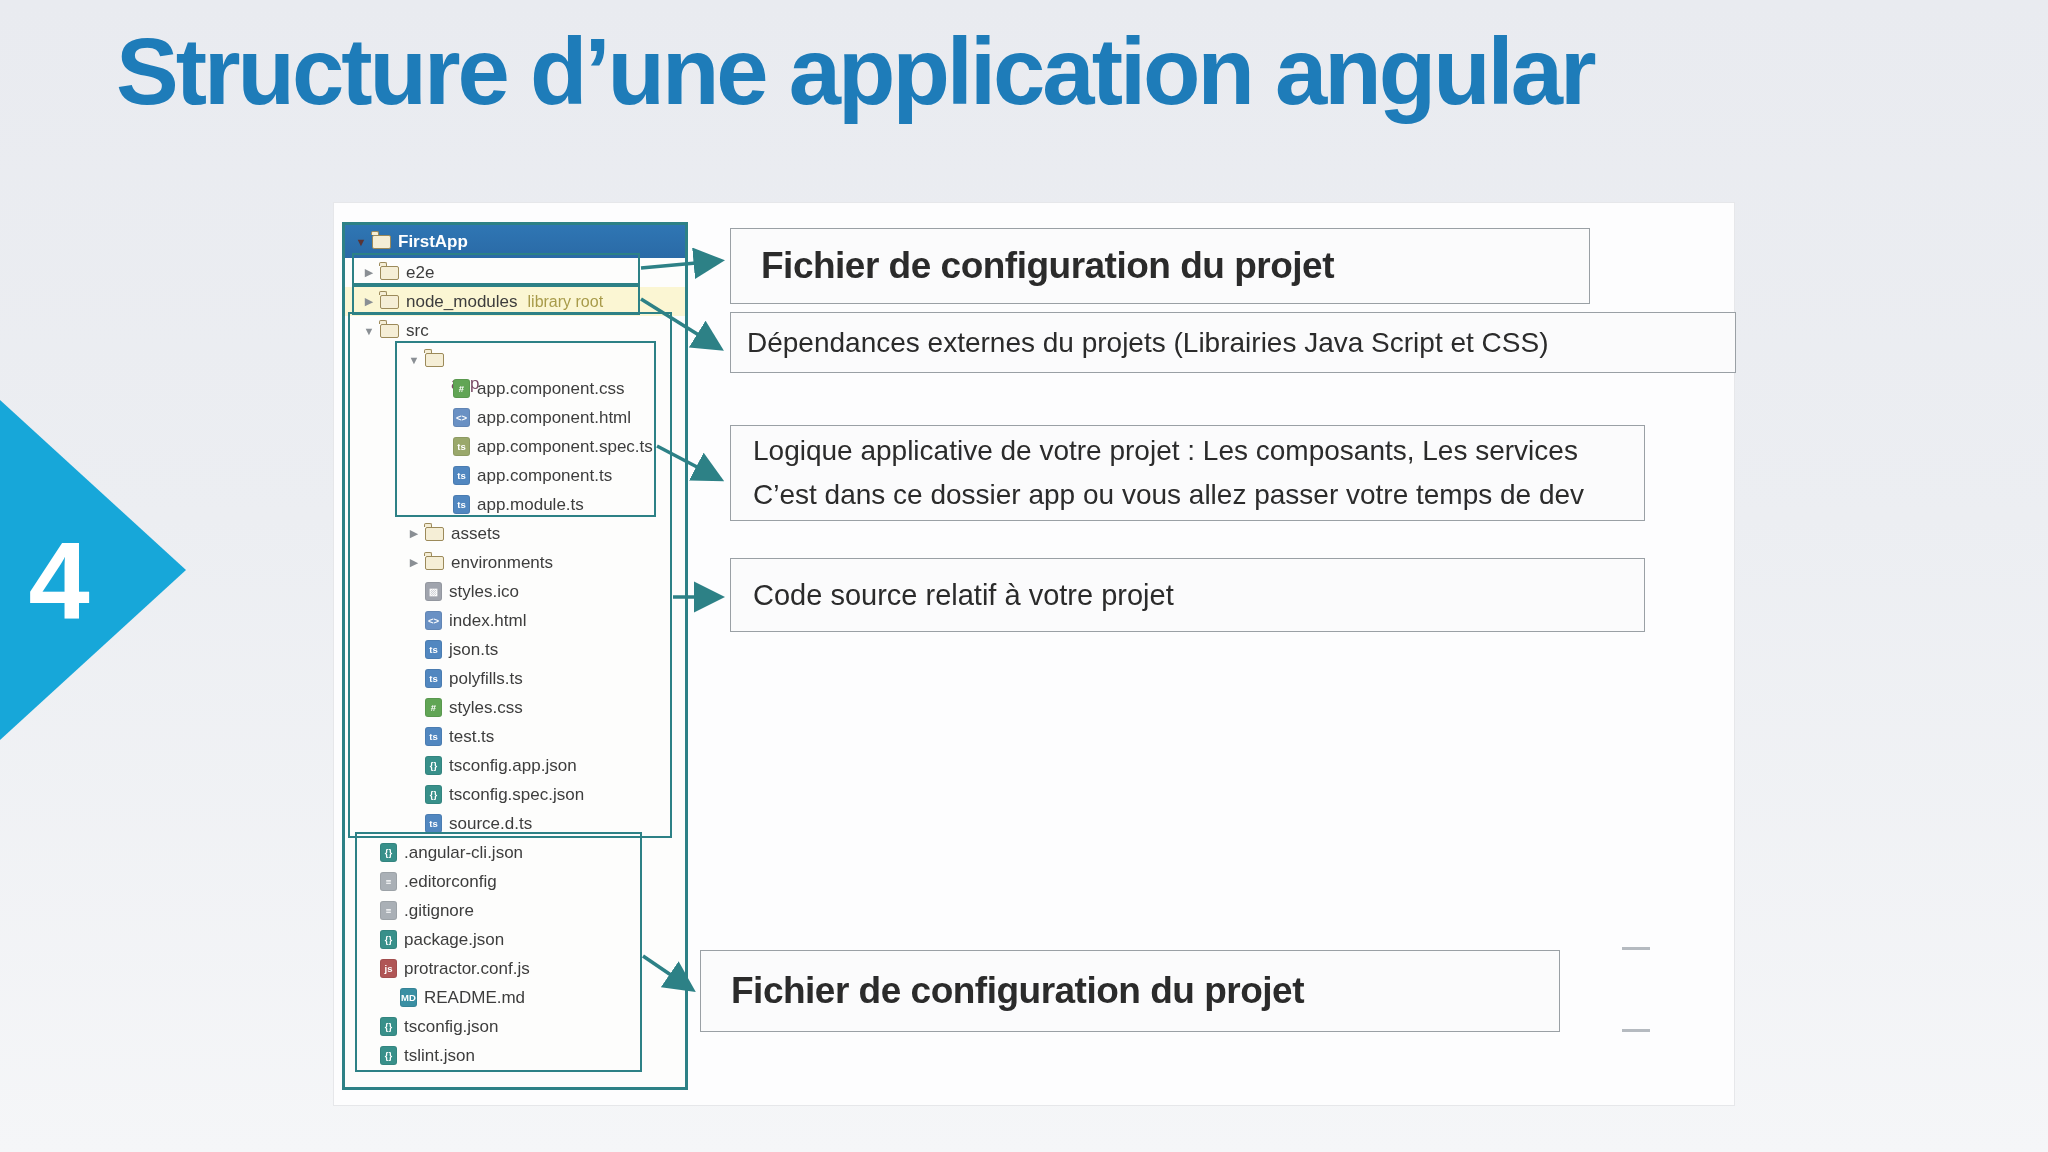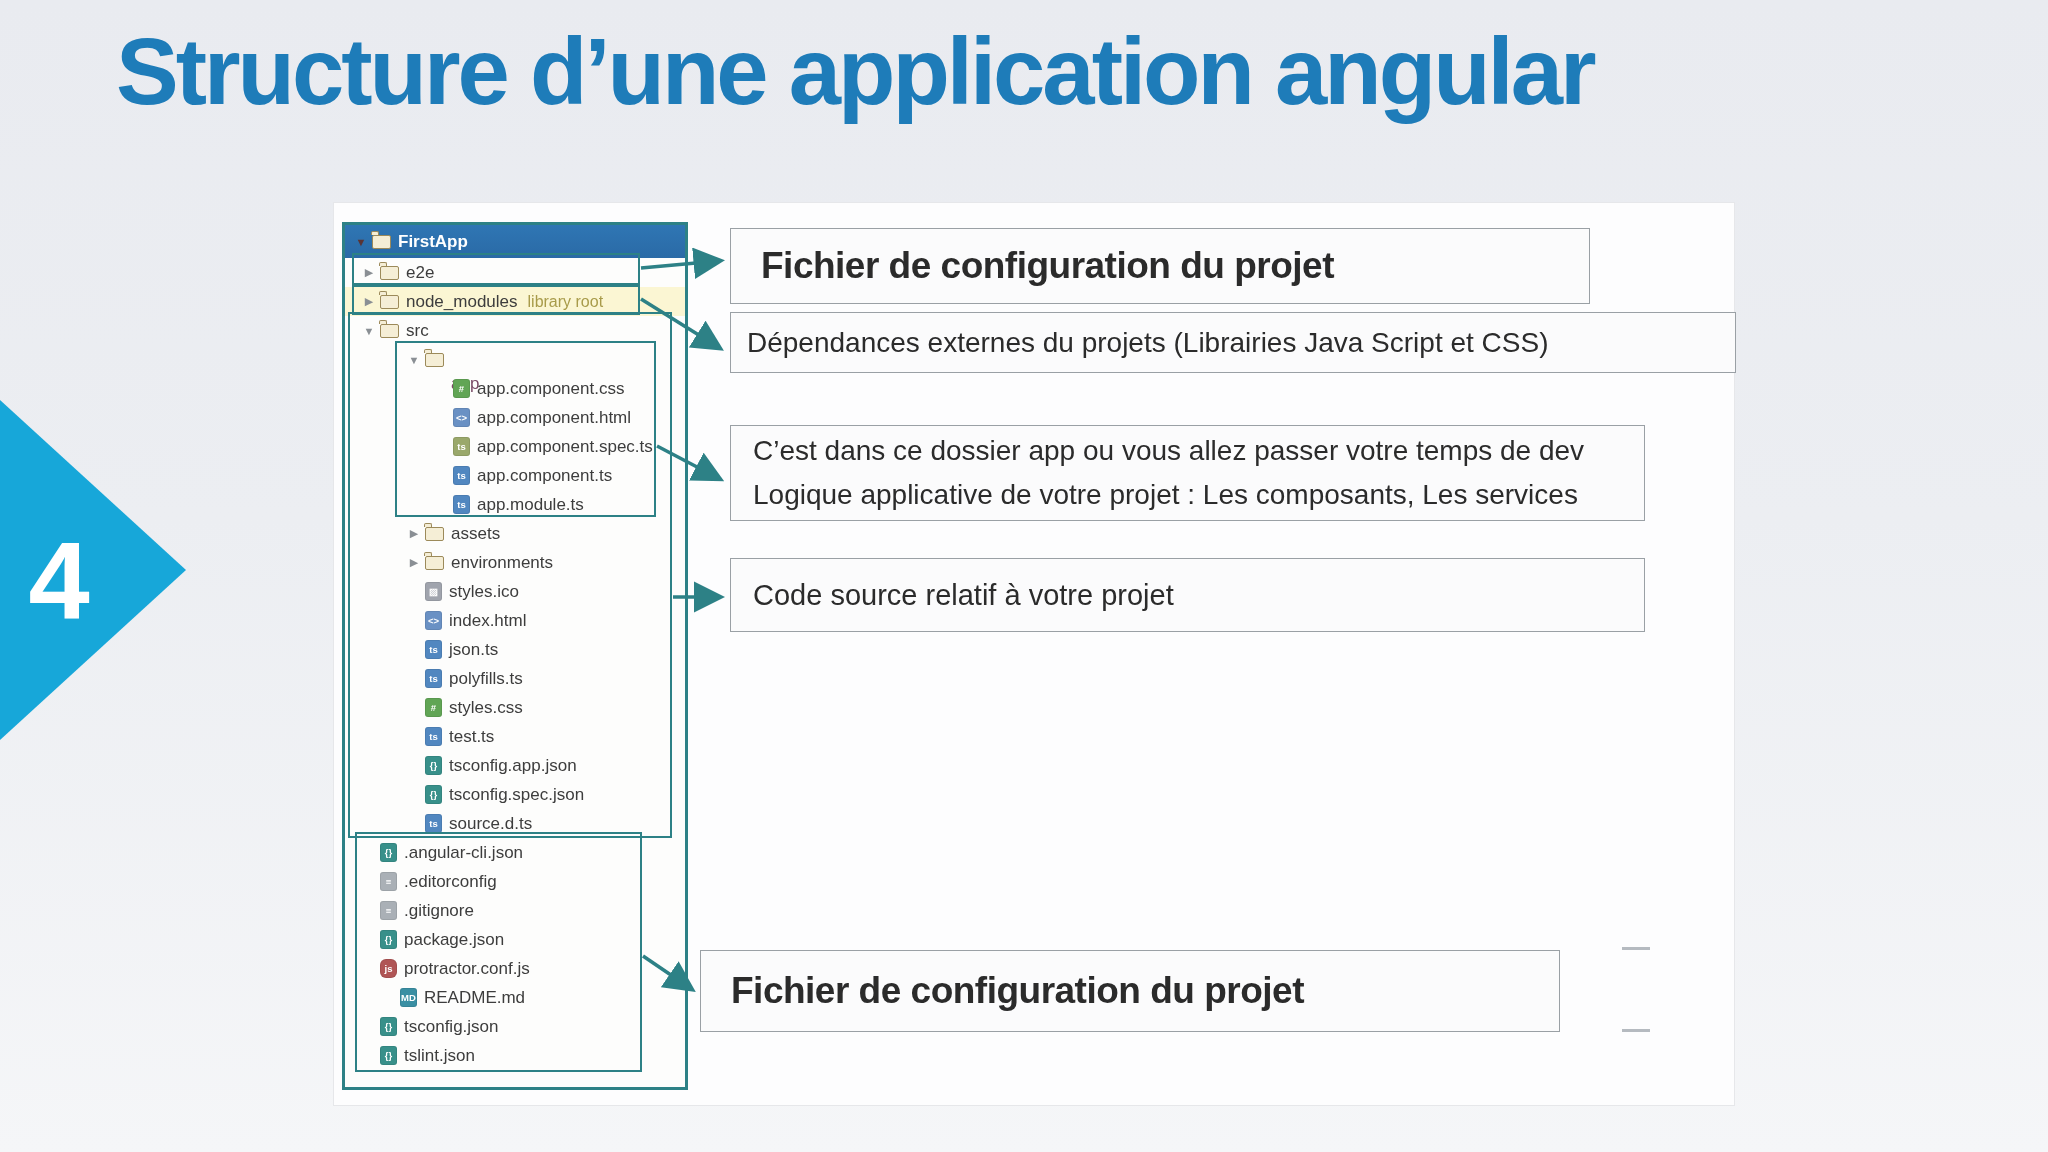--- a/index.html
+++ b/index.html
@@ -218,21 +218,21 @@
           <span class="file-ic" style="background: rgb(170, 176, 182);">≡</span>
           <span class="row-label">.gitignore</span>
         </div>
         <div class="tree-row" style="padding-left: 13px;">
           <span class="chev empty">▶</span>
           <span class="file-ic" style="background: rgb(56, 144, 138);">{}</span>
           <span class="row-label">package.json</span>
         </div>
         <div class="tree-row" style="padding-left: 13px;">
           <span class="chev empty">▶</span>
-          <span class="file-ic" style="background: rgb(176, 85, 85); border-radius: 6px;">js</span>
+          <span class="file-ic" style="background: rgb(176, 85, 85);">js</span>
           <span class="row-label">protractor.conf.js</span>
         </div>
         <div class="tree-row" style="padding-left: 13px; margin-left: 20px;">
           <span class="chev empty">▶</span>
           <span class="file-ic" style="background: rgb(58, 143, 163);">MD</span>
           <span class="row-label">README.md</span>
         </div>
         <div class="tree-row" style="padding-left: 13px;">
           <span class="chev empty">▶</span>
           <span class="file-ic" style="background: rgb(56, 144, 138);">{}</span>
@@ -267,22 +267,22 @@
 
   <div class="note big" style="left:730px;top:228px;width:860px;height:76px;">
     <span>Fichier de configuration du projet</span>
   </div>
 
   <div class="note med" style="left:730px;top:312px;width:1006px;height:61px;">
     <span>Dépendances externes du projets (Librairies Java Script et CSS)</span>
   </div>
 
   <div class="note med" style="left:730px;top:425px;width:915px;height:96px;padding-left:22px;">
+    <span class="line">Logique applicative de votre projet : Les composants, Les services</span>
     <span class="line">C’est dans ce dossier app ou vous allez passer votre temps de dev</span>
-    <span class="line">Logique applicative de votre projet : Les composants, Les services</span>
   </div>
 
   <div class="note med" style="left:730px;top:558px;width:915px;height:74px;padding-left:22px;font-size:29px;">
     <span>Code source relatif à votre projet</span>
   </div>
 
   <div class="note big" style="left:700px;top:950px;width:860px;height:82px;">
     <span>Fichier de configuration du projet</span>
   </div>
 

